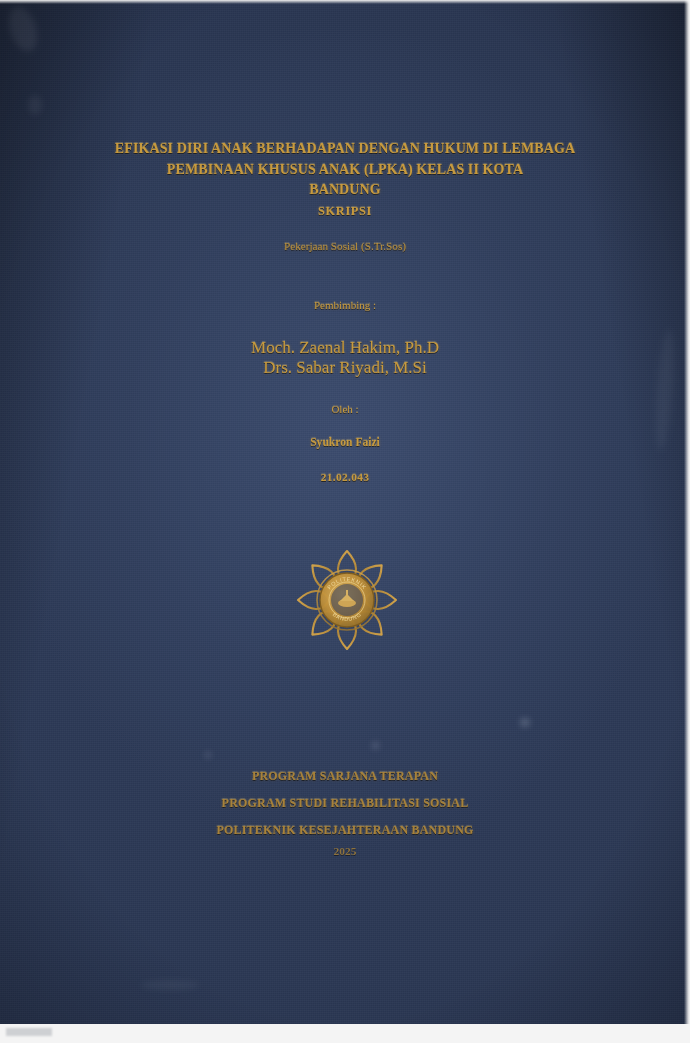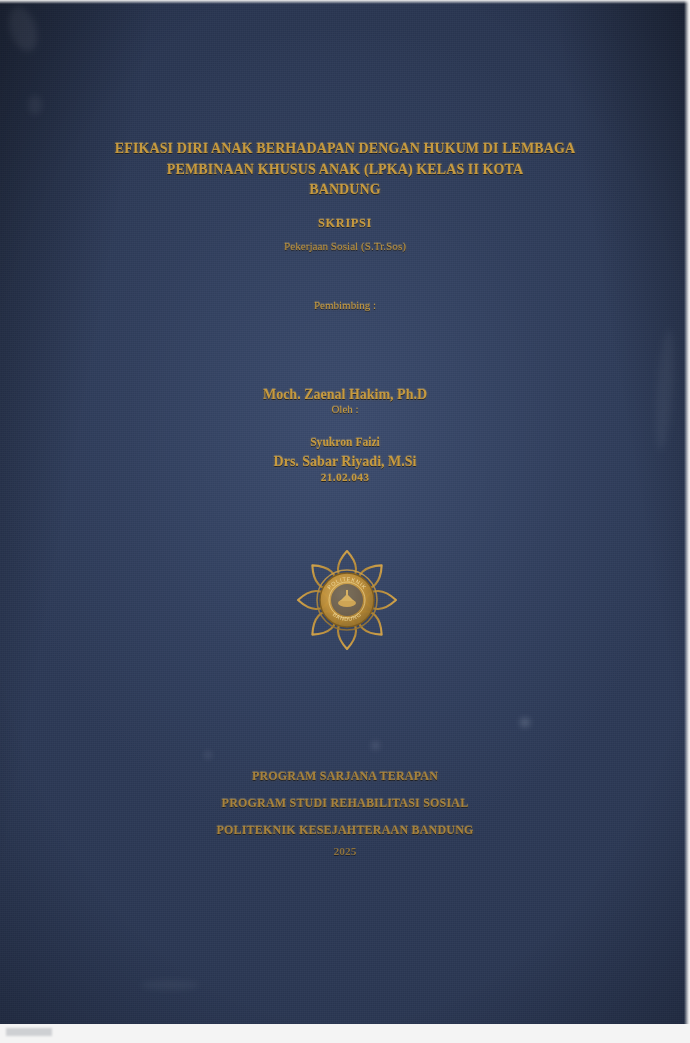--- a/index.html
+++ b/index.html
@@ -98,21 +98,21 @@
     font-size: 14px;
     font-weight: bold;
     letter-spacing: 0.1px;
     line-height: 20.5px;
     white-space: nowrap;
   }
 
   .skripsi {
     position: absolute;
     left: 95px;
-    top: 216px;
+    top: 204px;
     width: 500px;
     font-size: 12.4px;
     font-weight: bold;
     letter-spacing: 0.6px;
   }
 
   .purpose {
     position: absolute;
     left: 80px;
     top: 236px;
@@ -132,24 +132,23 @@
     font-size: 11px;
     font-weight: normal;
   }
   .supervisors {
     position: absolute;
     left: 95px;
     top: 338px;
     width: 500px;
   }
   .supervisor-line {
-    font-size: 14px;
-    font-weight: bold;
+    font-size: 17px;
+    font-weight: normal;
     line-height: 20px;
-    margin-top: 47px;
   }
 
   .by-label {
     position: absolute;
     left: 95px;
     top: 403px;
     width: 500px;
     font-size: 11px;
     font-weight: normal;
   }

